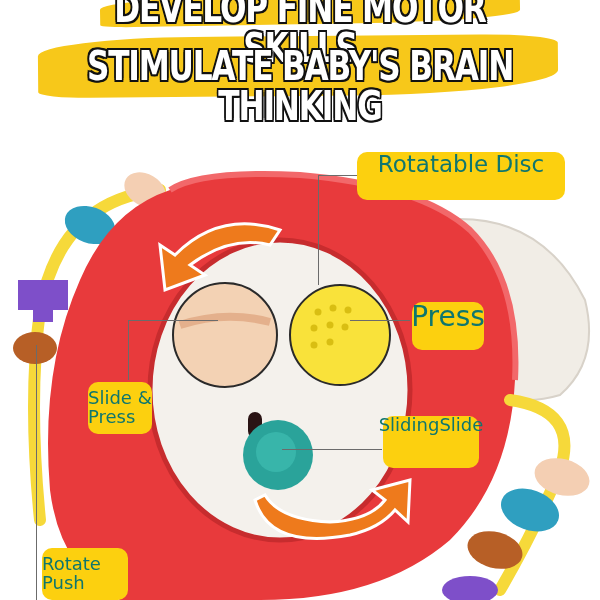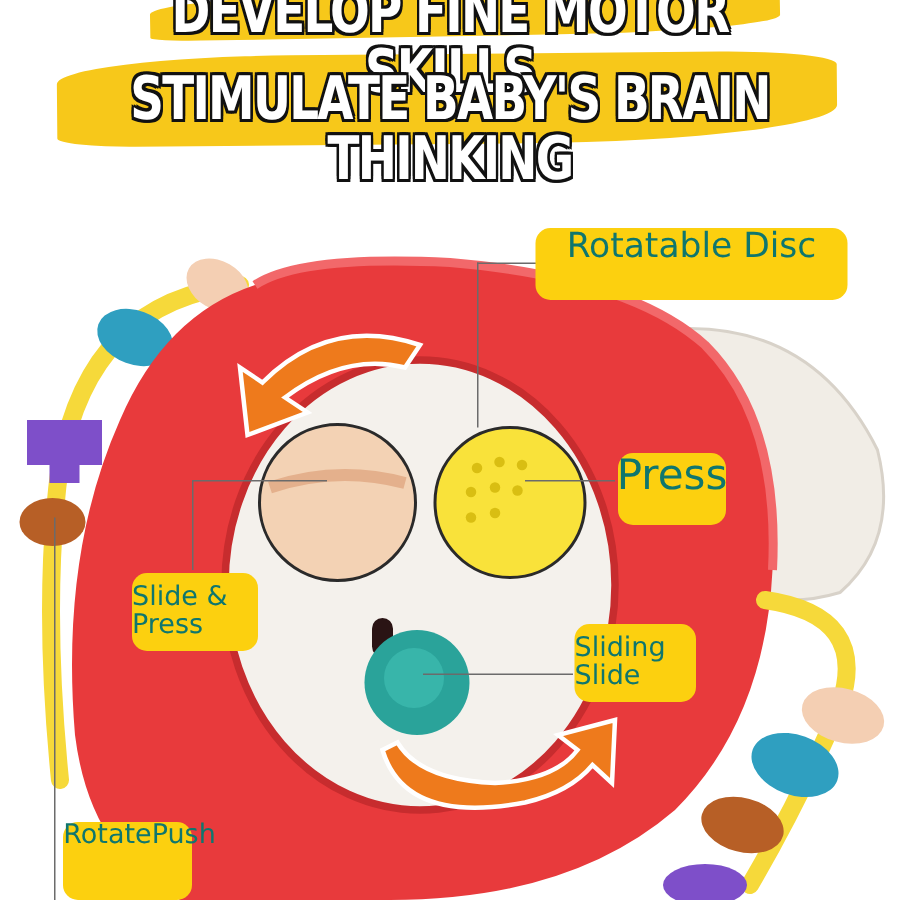--- a/index.html
+++ b/index.html
@@ -85,25 +85,25 @@
   <div class="leader" style="left:128px; top:320px; width:90px; height:1px;"></div>
   <div class="leader" style="left:282px; top:449px; width:100px; height:1px;"></div>
   <div class="leader" style="left:36px; top:345px; width:1px; height:255px;"></div>
 
   <div class="label" style="left:357px; top:152px; width:208px; height:48px; font-size:23px;">
     <span>Rotatable Disc</span>
   </div>
   <div class="label" style="left:412px; top:302px; width:72px; height:48px; font-size:28px;">
     <span>Press</span>
   </div>
-  <div class="label" style="left:88px; top:382px; width:84px; height:52px; font-size:18px; flex-direction:column;">
+  <div class="label" style="left:88px; top:382px; width:64px; height:52px; font-size:18px; flex-direction:column;">
     <span>Slide &amp;</span>
     <span>Press</span>
   </div>
-  <div class="label" style="left:383px; top:416px; width:81px; height:52px; font-size:18px; flex-direction:column;">
+  <div class="label" style="left:383px; top:416px; width:96px; height:52px; font-size:18px; flex-direction:row;">
     <span>Sliding</span>
     <span>Slide</span>
   </div>
-  <div class="label" style="left:42px; top:548px; width:86px; height:52px; font-size:18px; flex-direction:row;padding-left:16px;">
+  <div class="label" style="left:42px; top:548px; width:86px; height:52px; font-size:18px; flex-direction:column;">
     <span>Rotate</span>
     <span>Push</span>
   </div>
 </div>
 
 </body></html>

